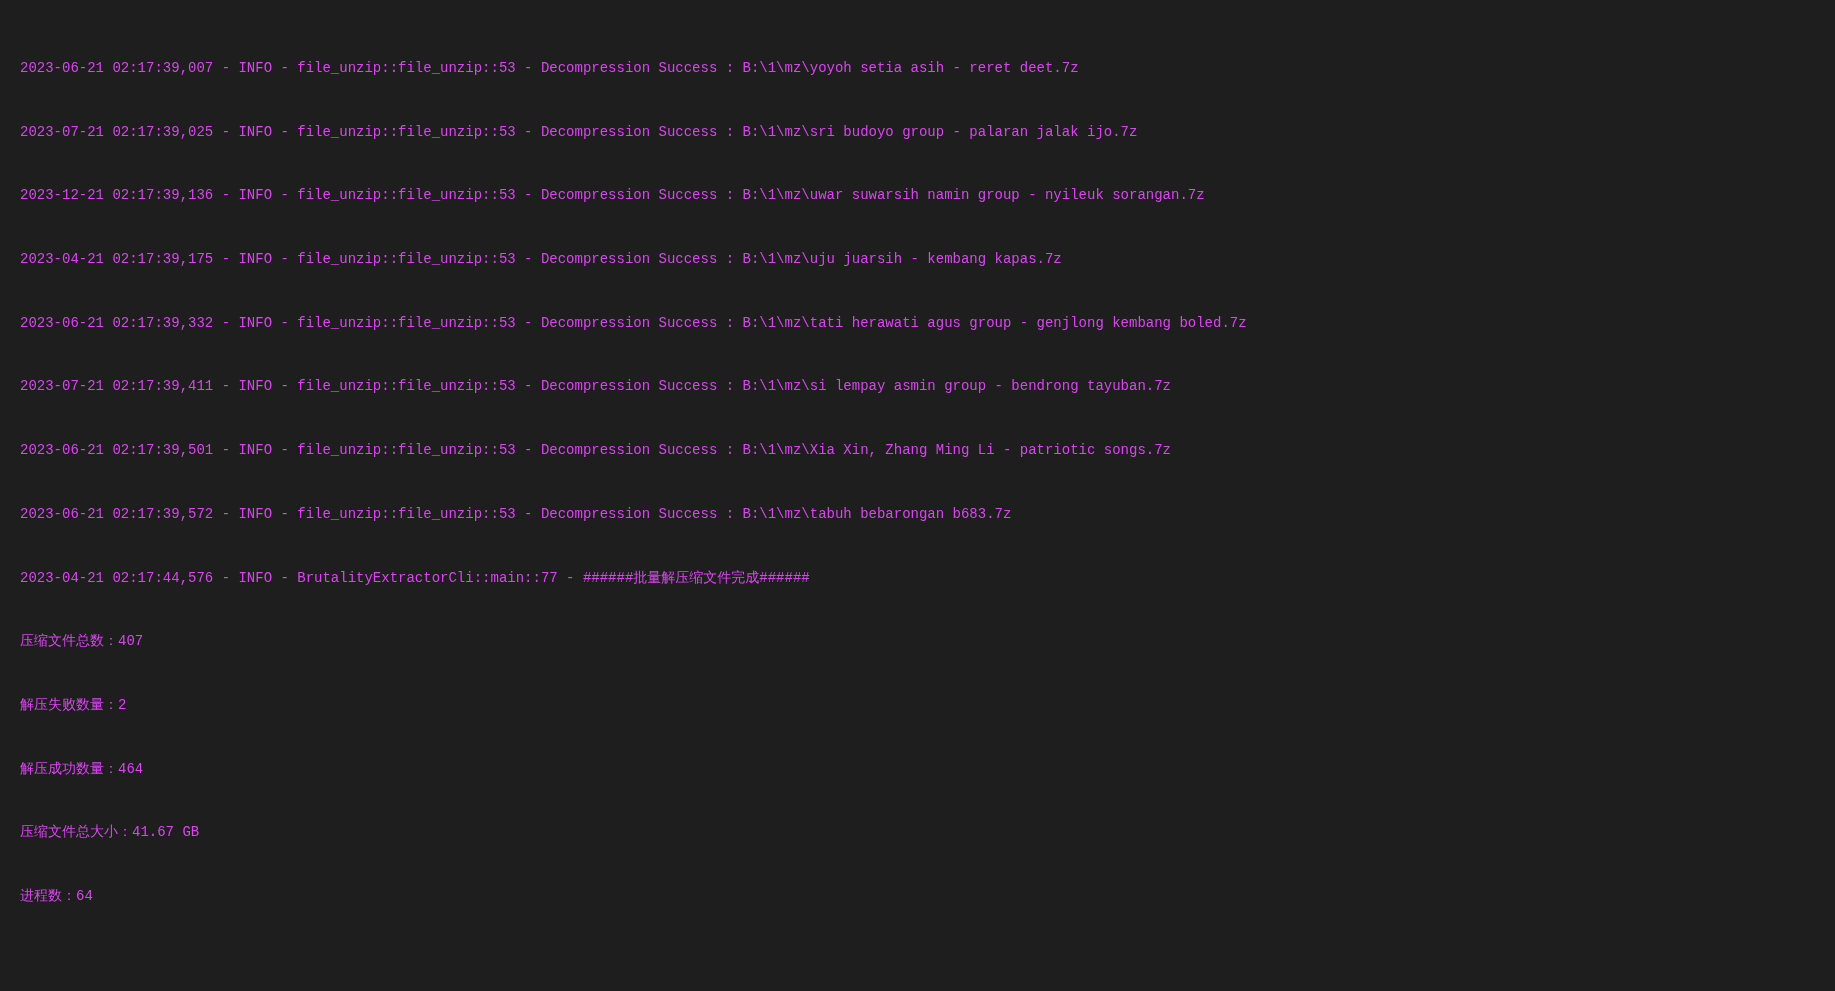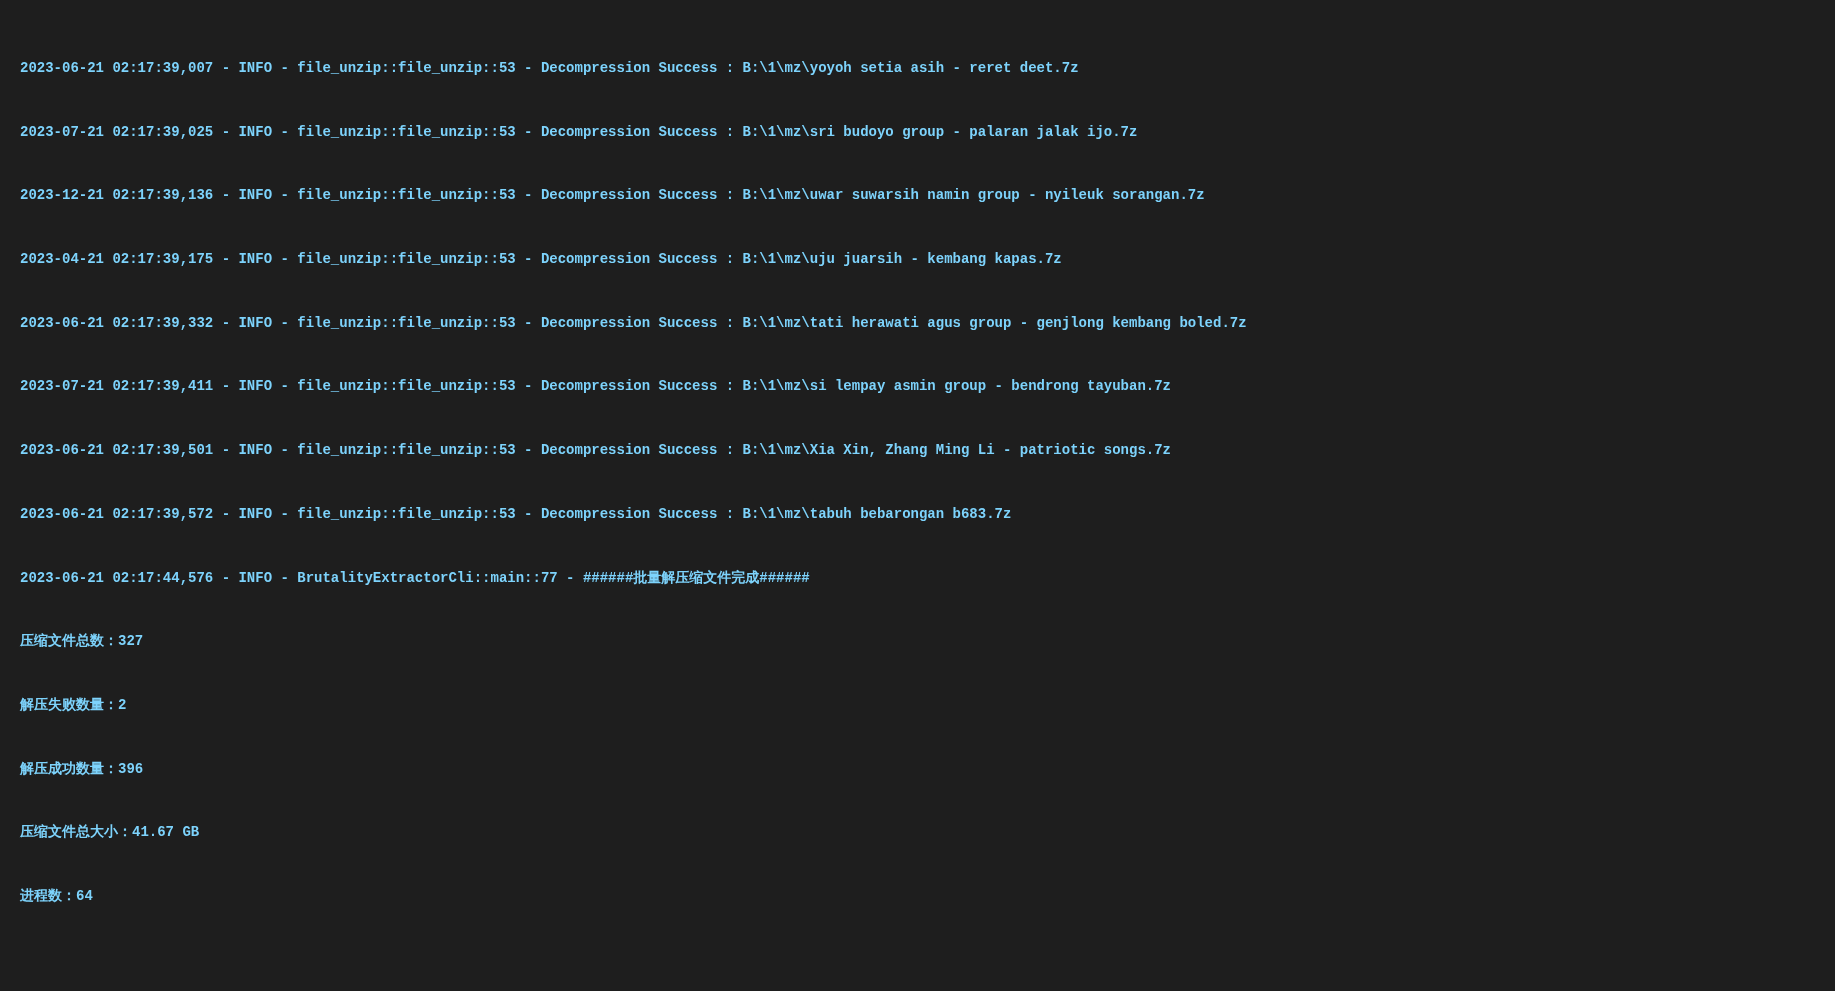--- a/index.html
+++ b/index.html
@@ -18,38 +18,38 @@
       min-height: 991px;
     }
     .terminal-output {
       white-space: pre-wrap;
       word-break: break-all;
     }
     .line {
       display: block;
       line-height: 1.55;
     }
-    .white { color: #7dd3fc; font-weight: bold; }
+    .white { color: #d946ef; }
   </style>
 </head>
 <body>
 
 <div class="terminal-output">
   <span class="line white">2023-06-21 02:17:39,007 - INFO - file_unzip::file_unzip::53 - Decompression Success : B:\1\mz\yoyoh setia asih - reret deet.7z</span>
   <span class="line white">2023-07-21 02:17:39,025 - INFO - file_unzip::file_unzip::53 - Decompression Success : B:\1\mz\sri budoyo group - palaran jalak ijo.7z</span>
   <span class="line white">2023-12-21 02:17:39,136 - INFO - file_unzip::file_unzip::53 - Decompression Success : B:\1\mz\uwar suwarsih namin group - nyileuk sorangan.7z</span>
   <span class="line white">2023-04-21 02:17:39,175 - INFO - file_unzip::file_unzip::53 - Decompression Success : B:\1\mz\uju juarsih - kembang kapas.7z</span>
   <span class="line white">2023-06-21 02:17:39,332 - INFO - file_unzip::file_unzip::53 - Decompression Success : B:\1\mz\tati herawati agus group - genjlong kembang boled.7z</span>
   <span class="line white">2023-07-21 02:17:39,411 - INFO - file_unzip::file_unzip::53 - Decompression Success : B:\1\mz\si lempay asmin group - bendrong tayuban.7z</span>
   <span class="line white">2023-06-21 02:17:39,501 - INFO - file_unzip::file_unzip::53 - Decompression Success : B:\1\mz\Xia Xin, Zhang Ming Li - patriotic songs.7z</span>
   <span class="line white">2023-06-21 02:17:39,572 - INFO - file_unzip::file_unzip::53 - Decompression Success : B:\1\mz\tabuh bebarongan b683.7z</span>
-  <span class="line white">2023-06-21 02:17:44,576 - INFO - BrutalityExtractorCli::main::77 - ######批量解压缩文件完成######</span>
-  <span class="line white">压缩文件总数：327</span>
+  <span class="line white">2023-04-21 02:17:44,576 - INFO - BrutalityExtractorCli::main::77 - ######批量解压缩文件完成######</span>
+  <span class="line white">压缩文件总数：407</span>
   <span class="line white">解压失败数量：2</span>
-  <span class="line white">解压成功数量：396</span>
+  <span class="line white">解压成功数量：464</span>
   <span class="line white">压缩文件总大小：41.67 GB</span>
   <span class="line white">进程数：64</span>
   
   
   
   
   
   
   
   

